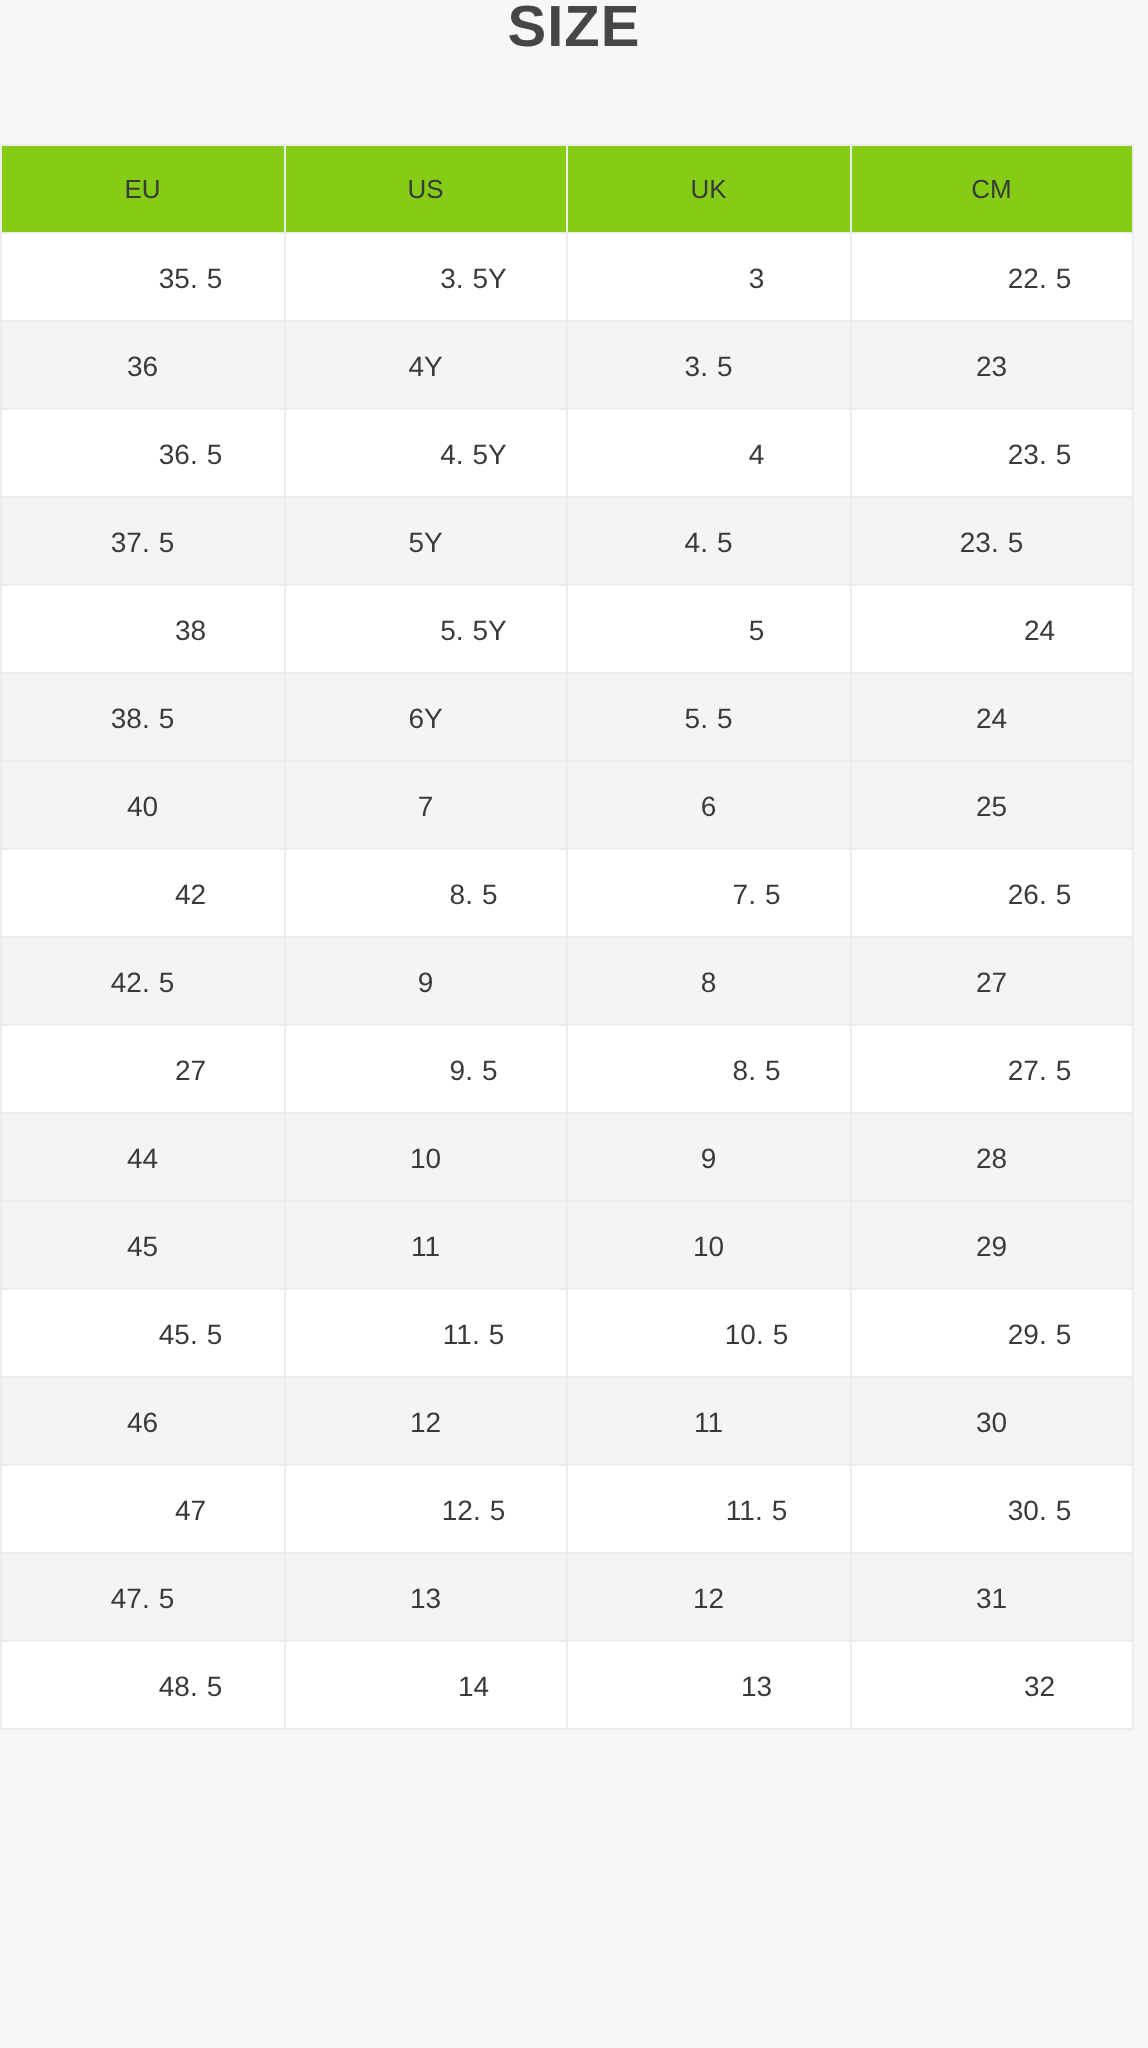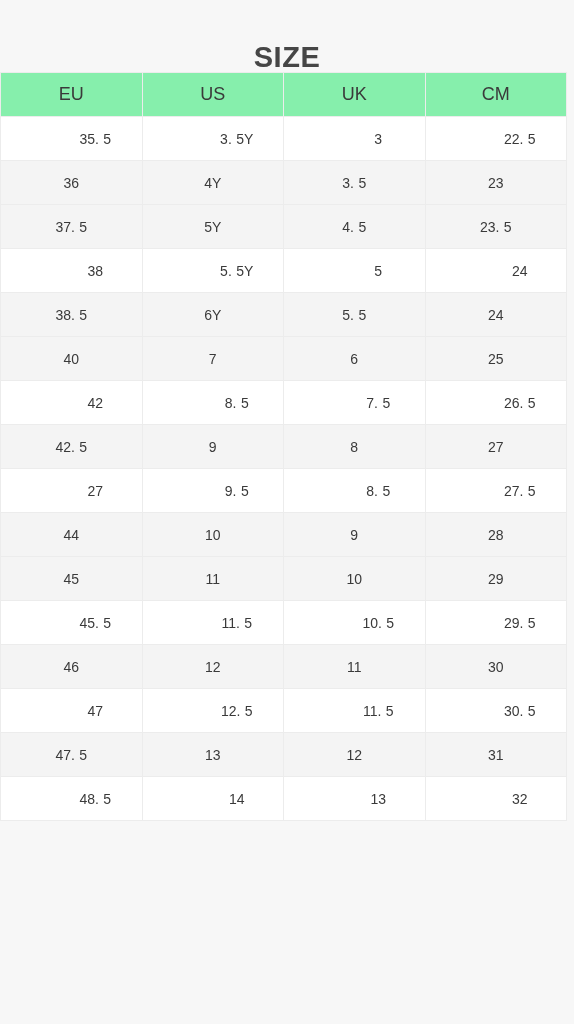--- a/index.html
+++ b/index.html
@@ -19,21 +19,21 @@
     position: relative;
     width: 574px;
     height: 1024px;
     background: #f7f7f7;
   }
 
   
   .title-band {
     height: 72px;
     display: flex;
-    align-items: flex-end;
+    align-items: flex-start;
     justify-content: center;
     background: #f7f7f7;
   }
   .title-text {
     font-size: 29px;
     font-weight: bold;
     color: #464646;
     letter-spacing: 0.5px;
     line-height: 1;
   }
@@ -57,22 +57,22 @@
     height: 43px;
     padding: 0;
     text-align: center;
     vertical-align: middle;
     border: 1px solid #ececec;
     color: #3a3a3a;
     white-space: nowrap;
   }
 
   thead th {
-    background: #86efac;
-    font-size: 18px;
+    background: #84cc16;
+    font-size: 13px;
     font-weight: normal;
     color: #3a3a3a;
   }
 
   tbody tr.row-odd td {
     background: #ffffff;
     padding-left: 48px;
   }
   tbody tr.row-even td {
     background: #f4f4f4;
@@ -119,20 +119,26 @@
             <td><span class="num">3<span class="dot">.</span>5Y</span></td>
             <td><span class="num">3</span></td>
             <td><span class="num">22<span class="dot">.</span>5</span></td>
           </tr>
           <tr class="row-even">
             <td><span class="num">36</span></td>
             <td><span class="num">4Y</span></td>
             <td><span class="num">3<span class="dot">.</span>5</span></td>
             <td><span class="num">23</span></td>
           </tr>
+          <tr class="row-odd">
+            <td><span class="num">36<span class="dot">.</span>5</span></td>
+            <td><span class="num">4<span class="dot">.</span>5Y</span></td>
+            <td><span class="num">4</span></td>
+            <td><span class="num">23<span class="dot">.</span>5</span></td>
+          </tr>
           <tr class="row-even">
             <td><span class="num">37<span class="dot">.</span>5</span></td>
             <td><span class="num">5Y</span></td>
             <td><span class="num">4<span class="dot">.</span>5</span></td>
             <td><span class="num">23<span class="dot">.</span>5</span></td>
           </tr>
           <tr class="row-odd">
             <td><span class="num">38</span></td>
             <td><span class="num">5<span class="dot">.</span>5Y</span></td>
             <td><span class="num">5</span></td>

